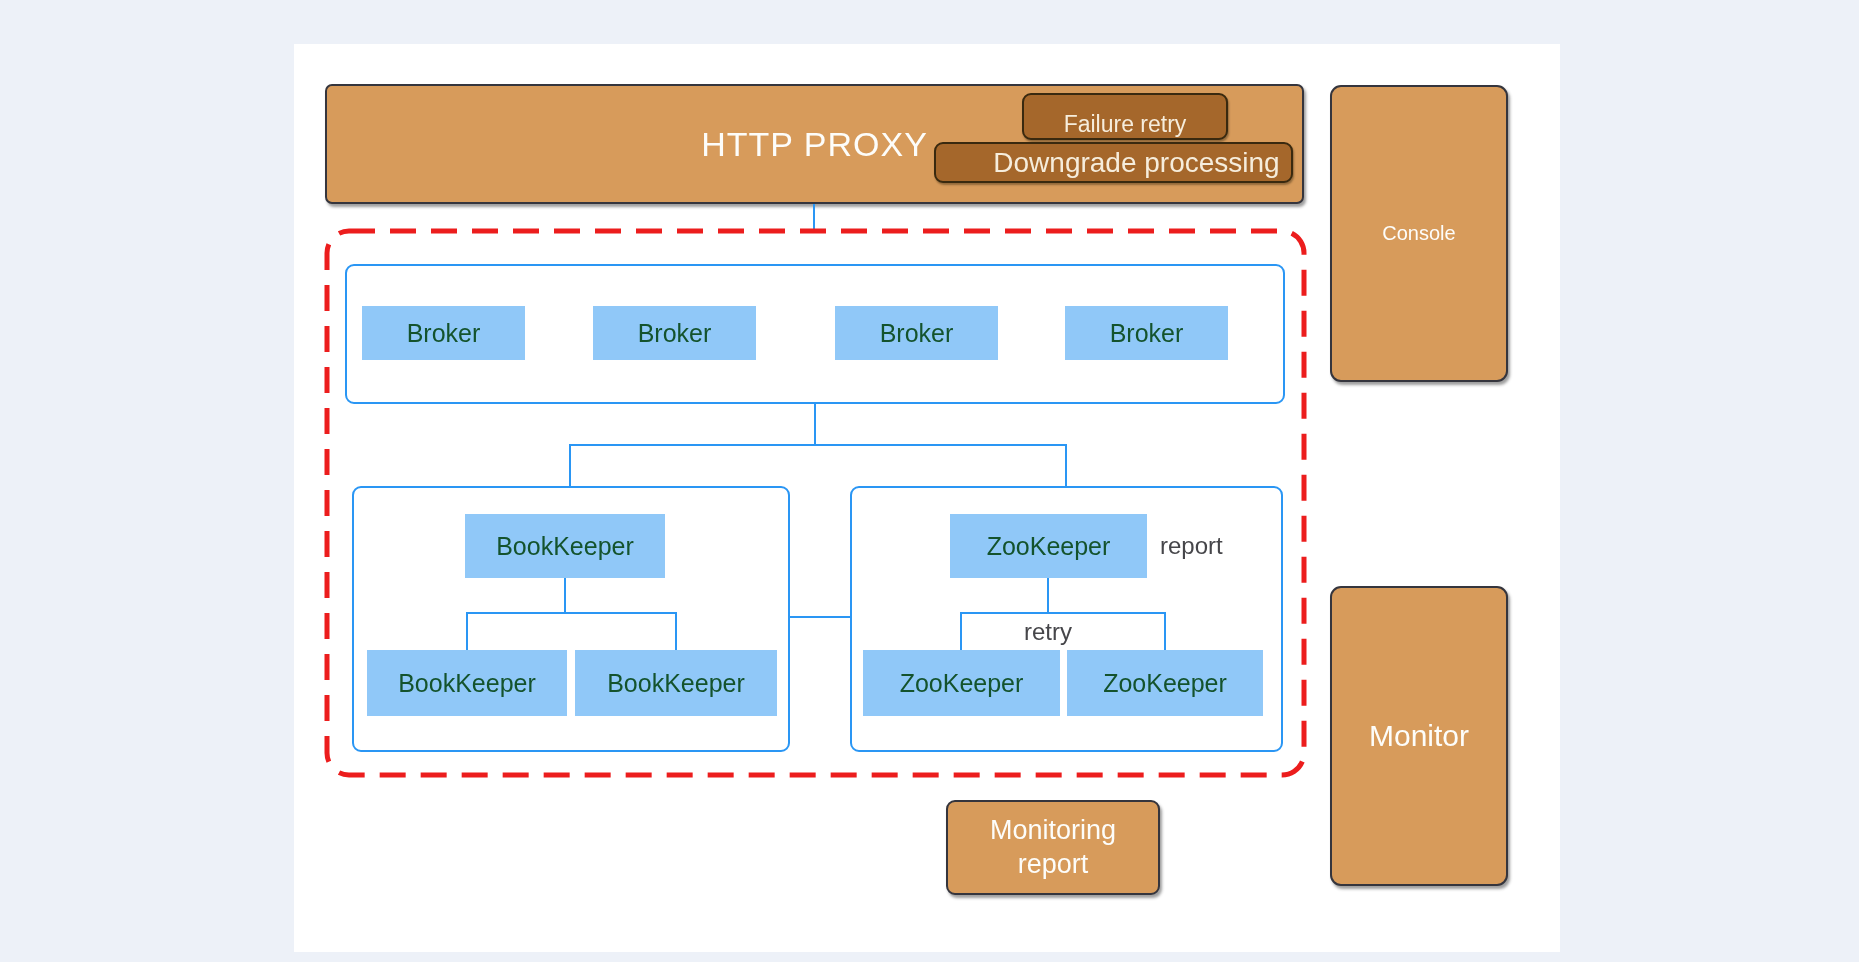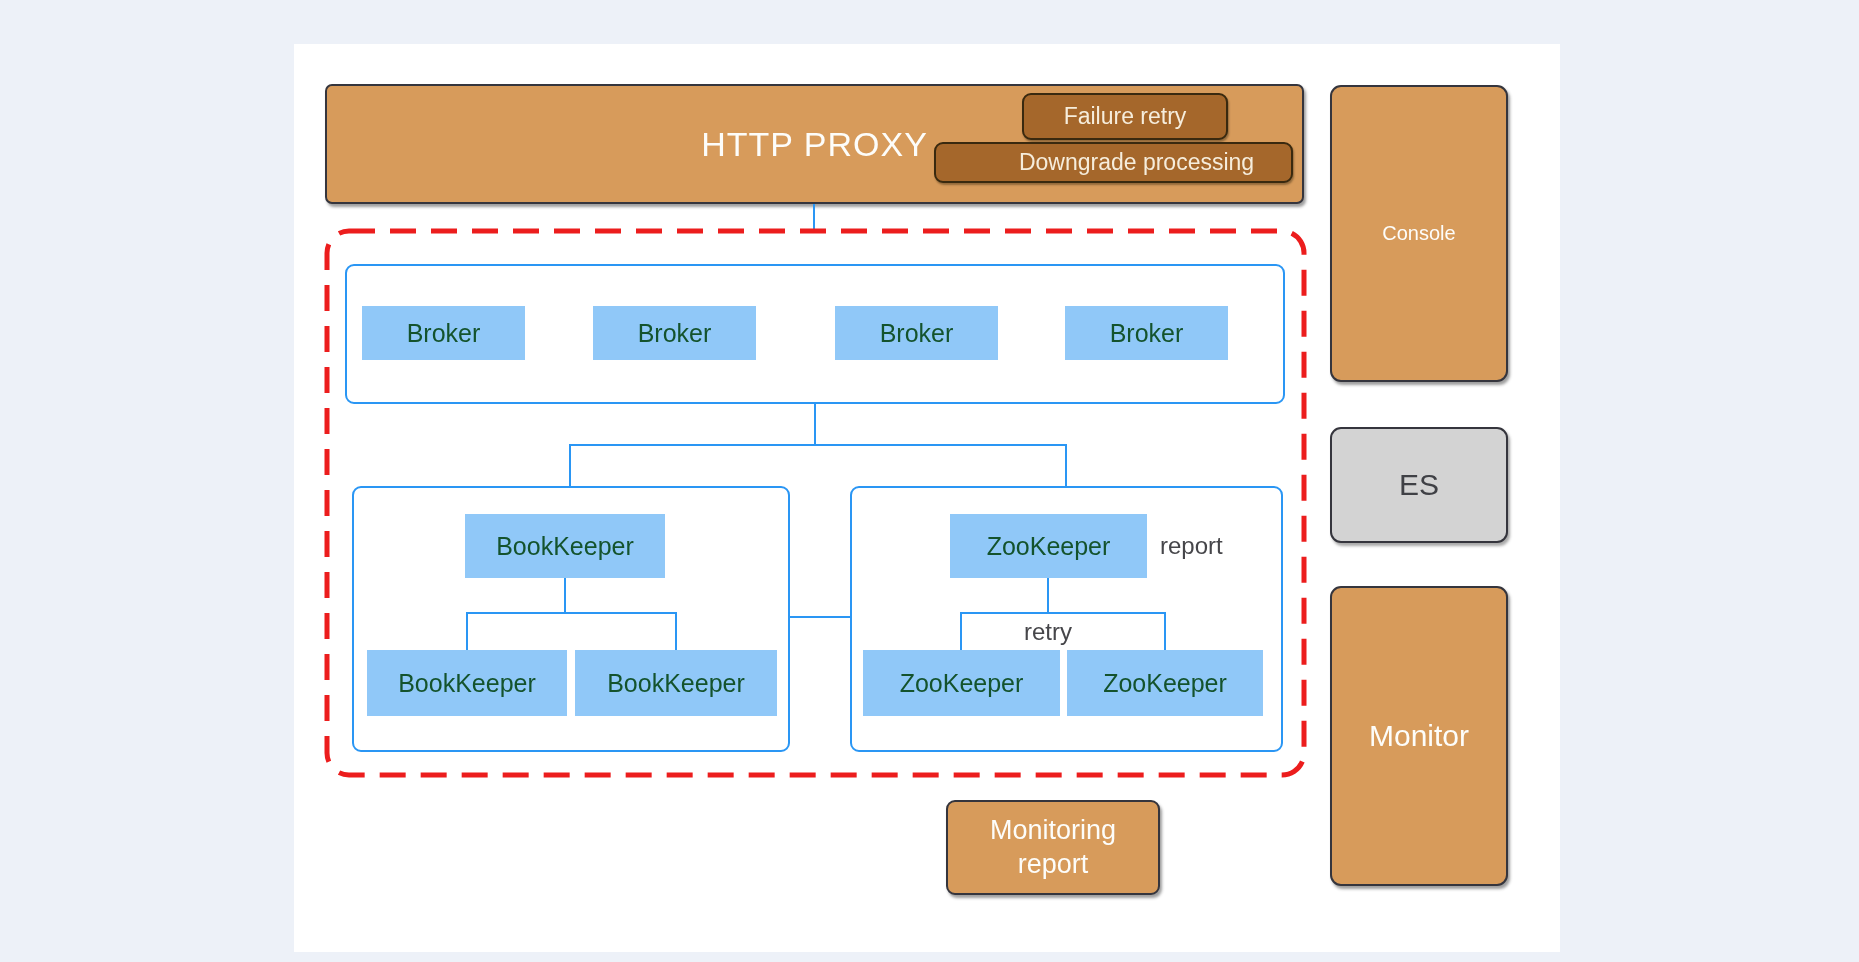--- a/index.html
+++ b/index.html
@@ -62,24 +62,24 @@
 </style>
 </head>
 <body>
 
 <div class="canvas">
   <div class="card"></div>
 
   <div class="abs tan" style="left:325px;top:84px;width:979px;height:120px;border-radius:7px;">
     <span class="proxy-label">HTTP PROXY</span>
   </div>
-  <div class="abs brown" style="left:1022px;top:93px;width:206px;height:47px;font-size:23px;z-index:3;">
+  <div class="abs brown" style="left:1022px;top:93px;width:206px;height:47px;font-size:23px;z-index:3;align-items:flex-end;">
     <span>Failure retry</span>
   </div>
-  <div class="abs brown" style="left:934px;top:142px;width:359px;height:41px;font-size:23px;z-index:3;padding-left:46px;">
+  <div class="abs brown" style="left:934px;top:142px;width:359px;height:41px;font-size:28px;z-index:3;padding-left:46px;">
     <span>Downgrade processing</span>
   </div>
 
   <div class="abs line" style="left:813px;top:204px;width:2px;height:26px;"></div>
 
   <svg class="abs" style="left:324px;top:228px;" width="983" height="550" viewBox="0 0 983 550">
     <rect x="3" y="3" width="977" height="544" rx="22" ry="22" fill="none" stroke="#EC1D1D" stroke-width="5" stroke-dasharray="26 15"></rect>
   </svg>
 
   <div class="abs container-blue" style="left:345px;top:264px;width:940px;height:140px;"></div>
@@ -135,23 +135,20 @@
   <div class="abs bluebox" style="left:863px;top:650px;width:197px;height:66px;">
     <span>ZooKeeper</span>
   </div>
   <div class="abs bluebox" style="left:1067px;top:650px;width:196px;height:66px;">
     <span>ZooKeeper</span>
   </div>
 
   <div class="abs tan" style="left:1330px;top:85px;width:178px;height:297px;border-radius:11px;font-size:20px;">
     <span>Console</span>
   </div>
-  <div class="abs gray" style="left:1330px;top:427px;width:178px;height:116px;border-radius:11px;font-size:30px;">
-    <span>ES</span>
-  </div>
   <div class="abs tan" style="left:1330px;top:586px;width:178px;height:300px;border-radius:11px;font-size:30px;">
     <span>Monitor</span>
   </div>
 
   <div class="abs tan" style="left:946px;top:800px;width:214px;height:95px;border-radius:9px;font-size:27px;line-height:1.25;padding:0 28px;">
     <span>Monitoring report</span>
   </div>
 </div>
 
 </body></html>

